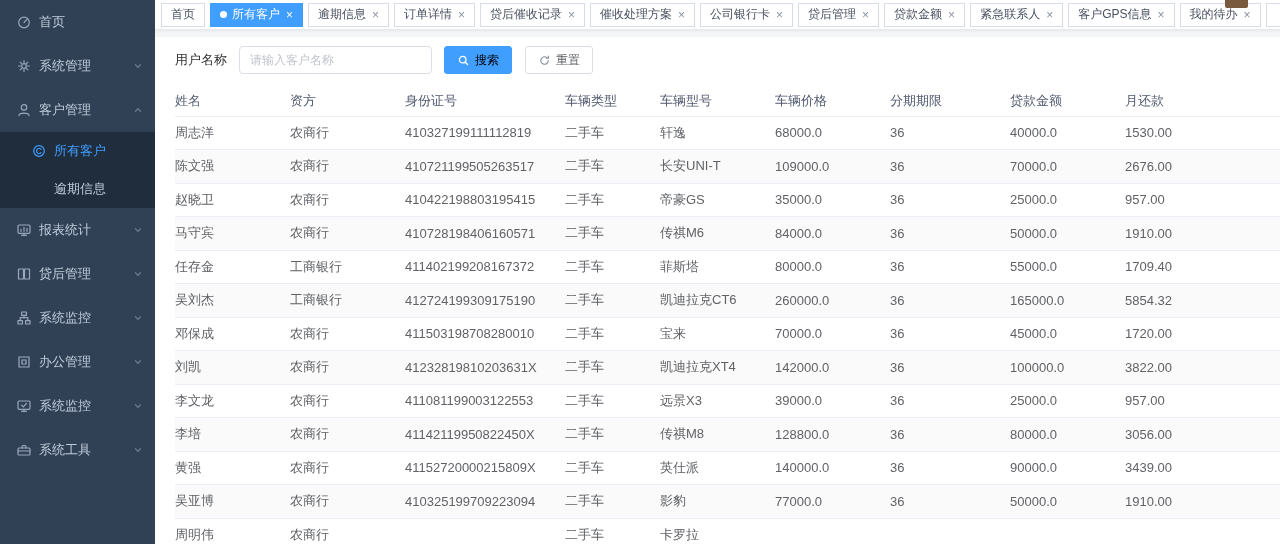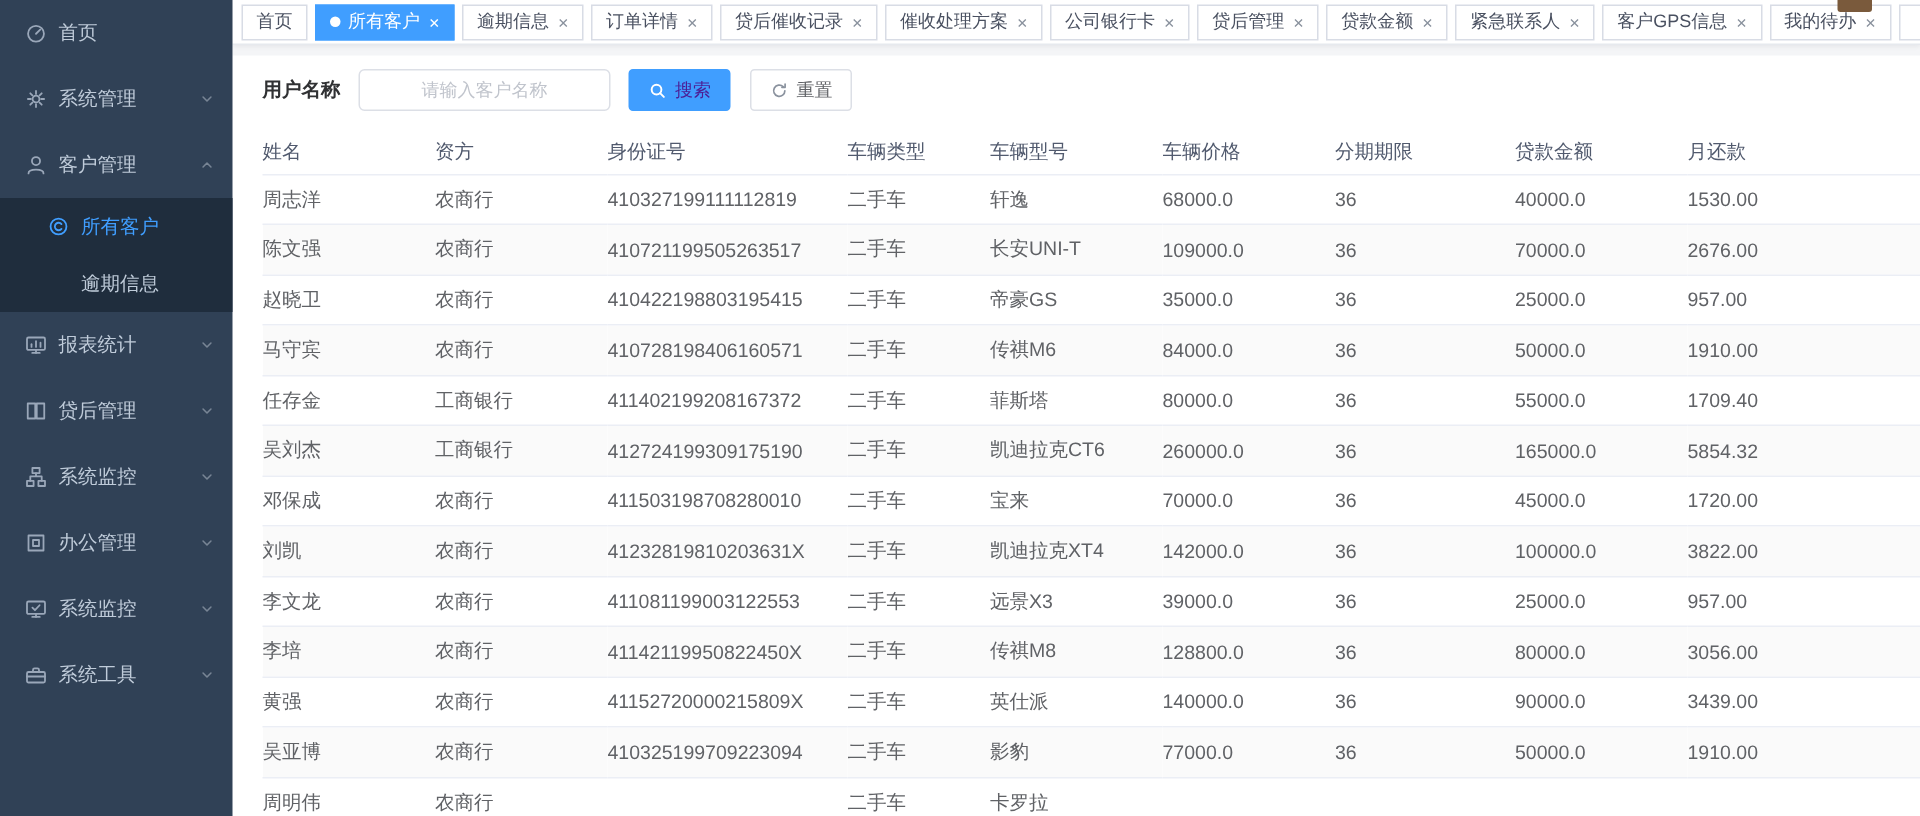--- a/index.html
+++ b/index.html
@@ -33,27 +33,27 @@
   .tab.active .close { color:#fff; }
   .tab .dot { width:7px; height:7px; border-radius:50%; background:#fff; flex:0 0 7px; }
   .avatar-frag { position:absolute; right:32px; top:0; width:23px; height:8px;
     background:#7a5a3c; border-radius:0 0 2px 2px; }
 
   .content-gap { height:7px; background:#f4f5f7; }
 
   
   .content { padding:0 20px; }
   .search-row { display:flex; align-items:center; margin-top:8px; height:30px; }
-  .search-label { font-size:13px; font-weight:bold; color:#303133; margin-right:12px; }
-  .search-input { width:168px; height:28px; border:1px solid #dcdfe6; border-radius:4px;
-    padding:0 10px; font-size:12px; color:#606266; outline:none;text-align:center; }
+  .search-label { font-size:13px; font-weight:normal; color:#303133; margin-right:12px; }
+  .search-input { width:193px; height:28px; border:1px solid #dcdfe6; border-radius:4px;
+    padding:0 10px; font-size:12px; color:#606266; outline:none; }
   .search-input::placeholder { color:#c0c4cc; }
   .btn { height:28px; display:inline-flex; align-items:center; gap:5px; padding:0 12px;
     font-size:12px; border-radius:3px; cursor:pointer; }
-  .btn-primary { background:#409eff; border:1px solid #409eff; color:#4c1d95; margin-left:12px; }
+  .btn-primary { background:#409eff; border:1px solid #409eff; color:#000000; margin-left:12px; }
   .btn-plain { background:#fff; border:1px solid #dcdfe6; color:#606266; margin-left:13px;padding-left:12px; }
   .btn .bi { width:13px; height:13px; display:inline-flex; }
 
   
   .data-table { width:1085px; margin-top:11px; border-collapse:collapse; table-layout:fixed; }
   .data-table th { height:30px; font-size:13px; font-weight:normal; color:#515a6e;
     text-align:left; border-bottom:1px solid #ebeef5; padding:0; }
   .data-table td { height:33.5px; font-size:13px; color:#606266; text-align:left;
     border-bottom:1px solid #ebeef5; padding:0; overflow:hidden; white-space:nowrap; }
   .data-table tbody tr:nth-child(even) { background:#fafafa; }

